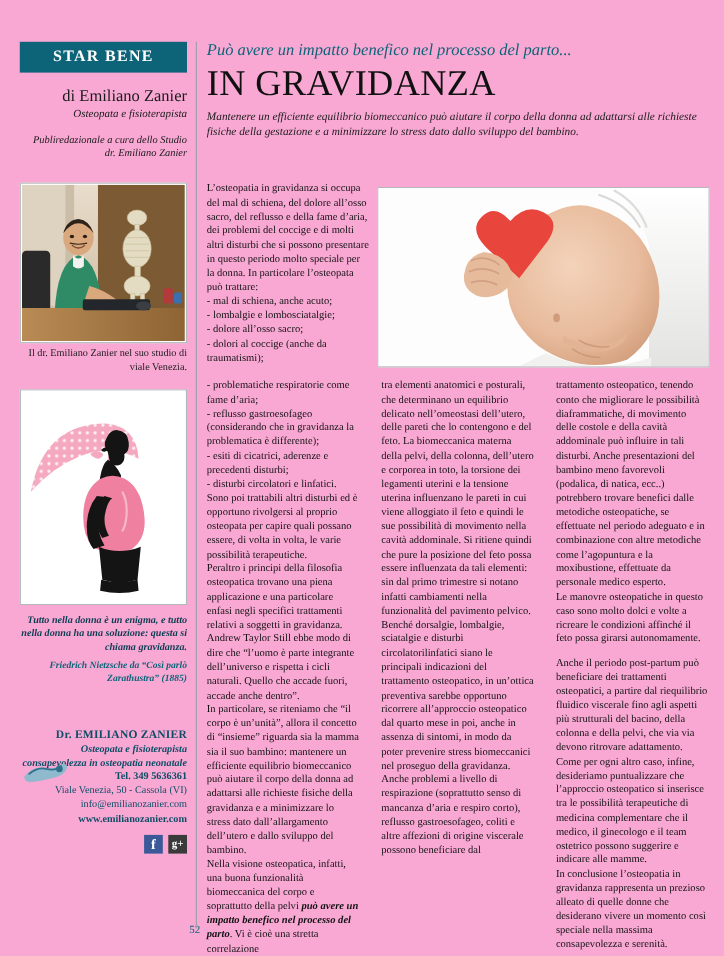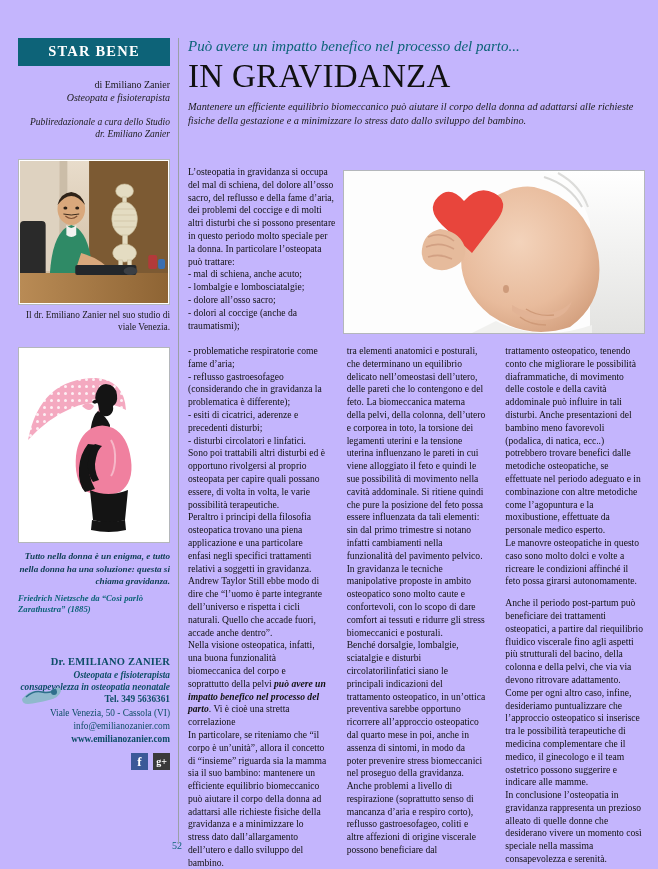--- a/index.html
+++ b/index.html
@@ -7,21 +7,21 @@
     padding: 0;
     background: #c9ccd1;
   }
   body {
     font-family: "Liberation Serif", serif;
   }
   .page {
     position: relative;
     width: 658px;
     height: 869px;
-    background: #c4b5fd;
+    background: #f9a8d4;
     overflow: hidden;
   }
 
   
   .sidebar {
     position: absolute;
     left: 18px;
     top: 38px;
     width: 152px;
   }
@@ -33,21 +33,21 @@
     font-weight: bold;
     font-size: 14.5px;
     letter-spacing: 1.2px;
     padding: 5px 0 6px 0;
   }
   .byline {
     text-align: right;
     margin-top: 13px;
     line-height: 1.28;
   }
-  .byline .b1 { font-size: 10px; color: #1b1b1b; }
+  .byline .b1 { font-size: 15px; color: #1b1b1b; }
   .byline .b2 { font-size: 10px; font-style: italic; color: #1b1b1b; }
   .byline .b3 {
     font-size: 9.5px;
     font-style: italic;
     color: #1b1b1b;
     margin-top: 11px;
     line-height: 1.3;
   }
 
   .photo-frame {
@@ -83,21 +83,21 @@
     margin-top: 7px;
     text-align: right;
     font-size: 9.2px;
     font-style: italic;
     font-weight: bold;
     line-height: 1.35;
     color: #0d3d52;
   }
   .quote-source {
     margin-top: 5px;
-    text-align: left;
+    text-align: right;
     font-size: 8.7px;
     font-style: italic;
     font-weight: bold;
     line-height: 1.35;
     color: #0d6378;
   }
 
   .contact {
     margin-top: 40px;
     text-align: right;
@@ -414,27 +414,26 @@
 
   <div class="cols">
 
     <div class="col">
       <p style="white-space:pre-line">- problematiche respiratorie come fame d’aria;
 - reflusso gastroesofageo (considerando che in gravidanza la problematica è differente);
 - esiti di cicatrici, aderenze e precedenti disturbi;
 - disturbi circolatori e linfatici.</p>
       <p>Sono poi trattabili altri disturbi ed è opportuno rivolgersi al proprio osteopata per capire quali possano essere, di volta in volta, le varie possibilità terapeutiche.</p>
       <p>Peraltro i principi della filosofia osteopatica trovano una piena applicazione e una particolare enfasi negli specifici trattamenti relativi a soggetti in gravidanza. Andrew Taylor Still ebbe modo di dire che “l’uomo è parte integrante dell’universo e rispetta i cicli naturali. Quello che accade fuori, accade anche dentro”.</p>
+      <p>In particolare, se riteniamo che “il corpo è un’unità”, allora il concetto di “insieme” riguarda sia la mamma sia il suo bambino: mantenere un efficiente equilibrio biomeccanico può aiutare il corpo della donna ad adattarsi alle richieste fisiche della gravidanza e a minimizzare lo stress dato dall’allargamento dell’utero e dallo sviluppo del bambino.</p>
       <p><span>Nella visione osteopatica, infatti, una buona funzionalità biomeccanica del corpo e soprattutto della pelvi </span><span class="em">può avere un impatto benefico nel processo del parto</span><span>. Vi è cioè una stretta correlazione</span></p>
-      <p>In particolare, se riteniamo che “il corpo è un’unità”, allora il concetto di “insieme” riguarda sia la mamma sia il suo bambino: mantenere un efficiente equilibrio biomeccanico può aiutare il corpo della donna ad adattarsi alle richieste fisiche della gravidanza e a minimizzare lo stress dato dall’allargamento dell’utero e dallo sviluppo del bambino.</p>
     </div>
 
     <div class="col">
       <p>tra elementi anatomici e posturali, che determinano un equilibrio delicato nell’omeostasi dell’utero, delle pareti che lo contengono e del feto. La biomeccanica materna della pelvi, della colonna, dell’utero e corporea in toto, la torsione dei legamenti uterini e la tensione uterina influenzano le pareti in cui viene alloggiato il feto e quindi le sue possibilità di movimento nella cavità addominale. Si ritiene quindi che pure la posizione del feto possa essere influenzata da tali elementi: sin dal primo trimestre si notano infatti cambiamenti nella funzionalità del pavimento pelvico.</p>
-      <p>In gravidanza le tecniche manipolative proposte in ambito osteopatico sono molto caute e confortevoli, con lo scopo di dare comfort ai tessuti e ridurre gli stress biomeccanici e posturali.</p>
       <p>Benché dorsalgie, lombalgie, sciatalgie e disturbi circolatorilinfatici siano le principali indicazioni del trattamento osteopatico, in un’ottica preventiva sarebbe opportuno ricorrere all’approccio osteopatico dal quarto mese in poi, anche in assenza di sintomi, in modo da poter prevenire stress biomeccanici nel proseguo della gravidanza. Anche problemi a livello di respirazione (soprattutto senso di mancanza d’aria e respiro corto), reflusso gastroesofageo, coliti e altre affezioni di origine viscerale possono beneficiare dal</p>
     </div>
 
     <div class="col">
       <p>trattamento osteopatico, tenendo conto che migliorare le possibilità diaframmatiche, di movimento delle costole e della cavità addominale può influire in tali disturbi. Anche presentazioni del bambino meno favorevoli (podalica, di natica, ecc..) potrebbero trovare benefici dalle metodiche osteopatiche, se effettuate nel periodo adeguato e in combinazione con altre metodiche come l’agopuntura e la moxibustione, effettuate da personale medico esperto.</p>
       <p>Le manovre osteopatiche in questo caso sono molto dolci e volte a ricreare le condizioni affinché il feto possa girarsi autonomamente.</p>
       <div class="spacer"></div>
       <p>Anche il periodo post-partum può beneficiare dei trattamenti osteopatici, a partire dal riequilibrio fluidico viscerale fino agli aspetti più strutturali del bacino, della colonna e della pelvi, che via via devono ritrovare adattamento.</p>
       <p>Come per ogni altro caso, infine, desideriamo puntualizzare che l’approccio osteopatico si inserisce tra le possibilità terapeutiche di medicina complementare che il medico, il ginecologo e il team ostetrico possono suggerire e indicare alle mamme.</p>
       <p>In conclusione l’osteopatia in gravidanza rappresenta un prezioso alleato di quelle donne che desiderano vivere un momento così speciale nella massima consapevolezza e serenità.</p>

